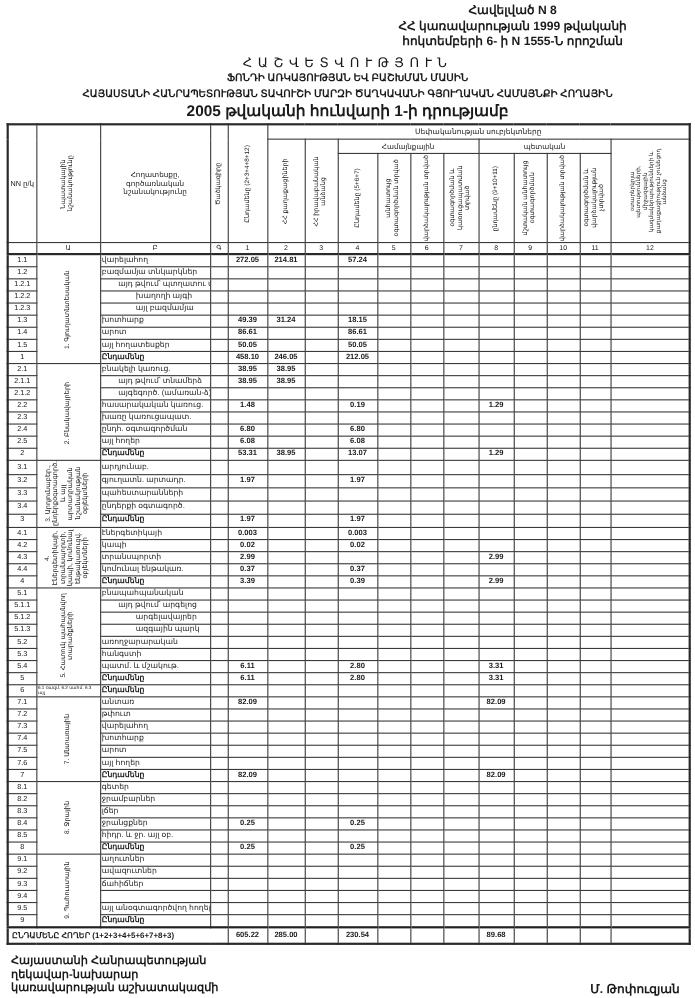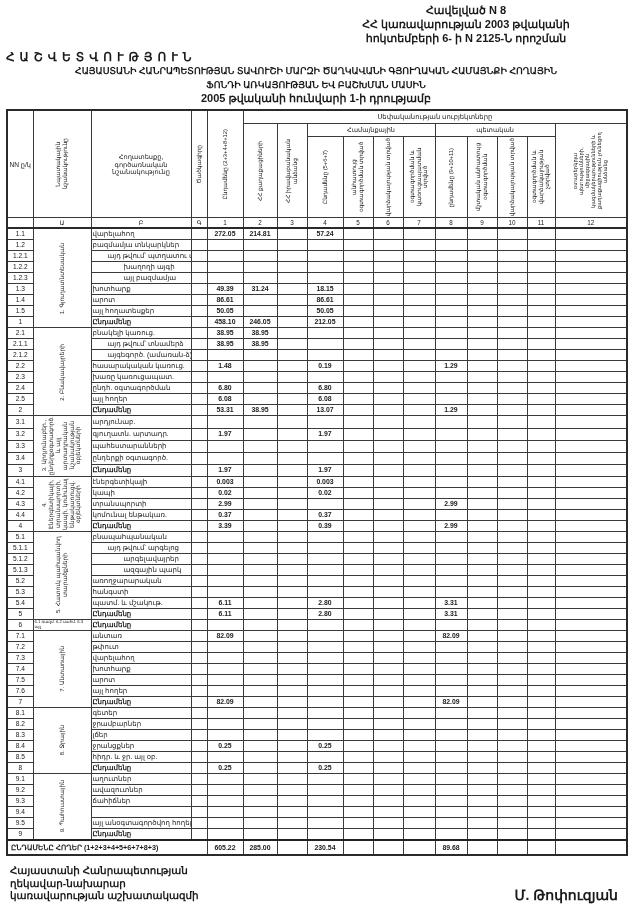--- a/index.html
+++ b/index.html
@@ -1,21 +1,21 @@
 <!DOCTYPE html>
 <html><head>
 <meta charset="utf-8">
 <style>
   html,body{margin:0;padding:0;background:#fff;}
   body{width:632px;height:907px;font-family:"Liberation Sans",sans-serif;color:#1a1a1a;overflow:hidden;}
   .page{padding:4px 6px 0 6px;}
   .hdr-right{margin-left:300px;text-align:center;font-weight:bold;font-size:11px;line-height:1.25;}
-  .doc-title{font-weight:bold;font-size:12px;letter-spacing:5px;margin-top:5px;}
+  .doc-title{text-align:center;font-weight:normal;font-size:12px;letter-spacing:5px;margin-top:5px;}
   .doc-sub{text-align:center;font-weight:bold;font-size:9.3px;margin-top:2px;line-height:1.25;}
-  .doc-date{text-align:center;font-weight:bold;font-size:11px;margin-top:1px;}
+  .doc-date{text-align:center;font-weight:bold;font-size:14px;margin-top:1px;}
   table{border-collapse:collapse;table-layout:fixed;width:620px;margin-top:4px;border:2px solid #2a2a2a;}
   th,td{border:1px solid #3a3a3a;padding:0 1px;overflow:hidden;vertical-align:middle;}
   thead th{font-weight:normal;text-align:center;}
   .h1 th{height:12px;font-size:6.8px;}
   .h2{height:13px;}
   .h2 th{font-size:6.5px;}
   .h3{height:58px;}
   .idx td{height:9px;font-size:6.3px;text-align:center;line-height:9px;border-bottom:2px solid #2a2a2a;}
   .rot{writing-mode:vertical-rl;transform:rotate(180deg);font-size:5.8px;line-height:1.15;margin:0 auto;max-height:80px;white-space:normal;}
   .rot.tall{max-height:84px;}
@@ -30,36 +30,36 @@
   td.ind2{padding-left:32px;}
   .gcell{text-align:center;}
   .gname{font-size:6px;}
   .gtiny{font-size:4.2px;line-height:1.05;text-align:left;}
   tr.trow td{border-top:1.5px solid #222;}
   td.b{font-weight:bold;}
   tr.grand td{border-top:2px solid #222;height:13px;line-height:13px;}
   td.glabel{font-weight:bold;font-size:7.2px;text-align:left;padding-left:3px;white-space:nowrap;}
   .sig{display:flex;justify-content:space-between;align-items:flex-end;margin-top:9px;padding:0 4px;}
   .sig-left{font-weight:bold;font-size:10.3px;line-height:1.25;}
-  .sig-right{font-weight:bold;font-size:14px;padding-right:4px;}
+  .sig-right{font-weight:bold;font-size:11px;padding-right:4px;}
 </style>
 </head>
 <body>
 
 <div class="page">
 
   <div class="hdr-right">
     <div>Հավելված N 8</div>
-    <div>ՀՀ կառավարության 2003 թվականի</div>
-    <div>հոկտեմբերի 6- ի N 2125-Ն որոշման</div>
+    <div>ՀՀ կառավարության 1999 թվականի</div>
+    <div>հոկտեմբերի 6- ի N 1555-Ն որոշման</div>
   </div>
 
   <div class="doc-title">ՀԱՇՎԵՏՎՈՒԹՅՈՒՆ</div>
+  <div class="doc-sub">ՖՈՆԴԻ ԱՌԿԱՅՈՒԹՅԱՆ ԵՎ ԲԱՇԽՄԱՆ ՄԱՍԻՆ</div>
   <div class="doc-sub">ՀԱՅԱՍՏԱՆԻ ՀԱՆՐԱՊԵՏՈՒԹՅԱՆ ՏԱՎՈՒՇԻ ՄԱՐԶԻ ԾԱՂԿԱՎԱՆԻ ԳՅՈՒՂԱԿԱՆ ՀԱՄԱՅՆՔԻ ՀՈՂԱՅԻՆ</div>
-  <div class="doc-sub">ՖՈՆԴԻ ԱՌԿԱՅՈՒԹՅԱՆ ԵՎ ԲԱՇԽՄԱՆ ՄԱՍԻՆ</div>
   <div class="doc-date">2005 թվականի հունվարի 1-ի դրությամբ</div>
 
   <table>
     <colgroup>
       <col style="width:26px">
         <col style="width:58px">
         <col style="width:100px">
         <col style="width:16px">
       <col style="width:36px">
         <col style="width:34px">

